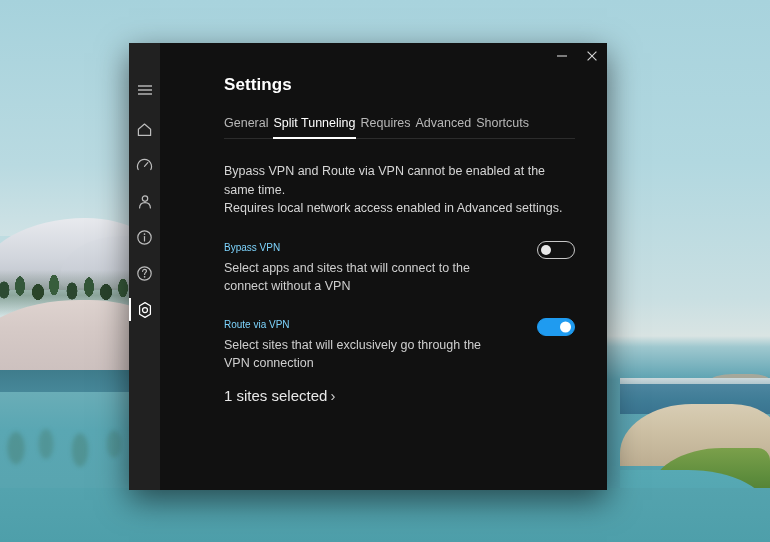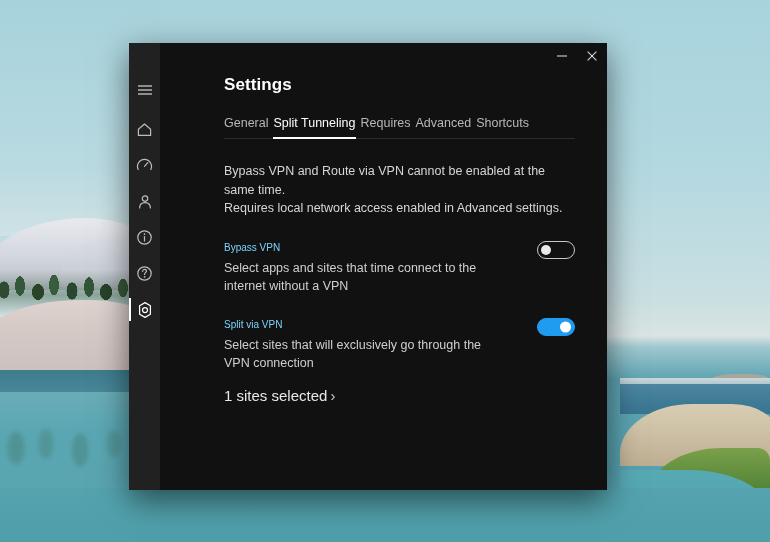--- a/index.html
+++ b/index.html
@@ -424,28 +424,28 @@
 
       <div id="body-area">
 
         <p class="note">
           <span>Bypass VPN and Route via VPN cannot be enabled at the same time.</span><br>
           <span>Requires local network access enabled in Advanced settings.</span>
         </p>
 
         <div class="setting-row">
           <div class="setting-title">Bypass VPN</div>
-          <div class="setting-desc">Select apps and sites that time connect to the internet without a VPN</div>
+          <div class="setting-desc">Select apps and sites that will connect to the connect without a VPN</div>
           <button class="toggle off" role="switch" aria-checked="false">
             <span class="knob"></span>
           </button>
         </div>
 
         <div class="setting-row">
-          <div class="setting-title">Split via VPN</div>
+          <div class="setting-title">Route via VPN</div>
           <div class="setting-desc">Select sites that will exclusively go through the VPN connection</div>
           <button class="toggle on" role="switch" aria-checked="true">
             <span class="knob"></span>
           </button>
           <a href="#" class="sites-link">
             <span>1 sites selected</span><span class="chev">›</span>
           </a>
         </div>
 
       </div>

